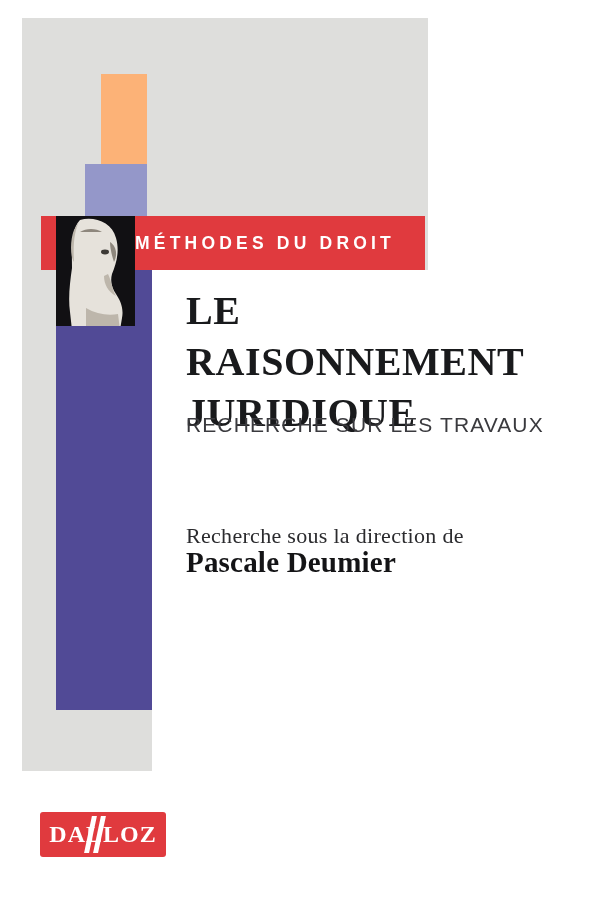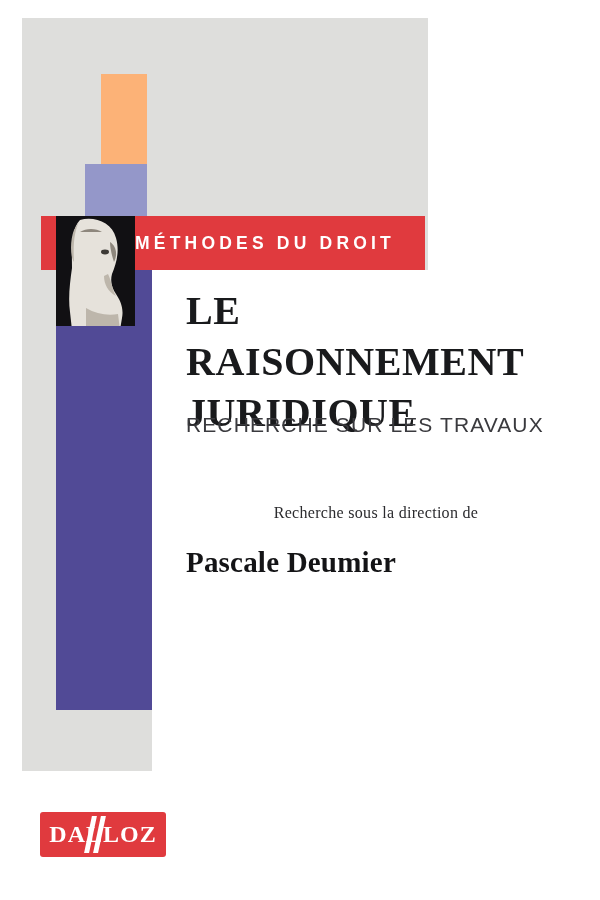--- a/index.html
+++ b/index.html
@@ -160,27 +160,26 @@
     top: 408px;
     width: 360px;
     color: #3a3a3e;
     font-size: 21px;
     line-height: 1.6;
     letter-spacing: 1.1px;
   }
   .direction-line {
     position: absolute;
     left: 186px;
-    top: 504px;
+    top: 523px;
     width: 380px;
     color: #2b2b2e;
     font-family: "Liberation Serif", serif;
-    font-size: 16px;
+    font-size: 22px;
     letter-spacing: 0.3px;
-    text-align: center;
   }
   .author {
     position: absolute;
     left: 186px;
     top: 546px;
     width: 380px;
     color: #141416;
     font-family: "Liberation Serif", serif;
     font-size: 29px;
     font-weight: bold;

